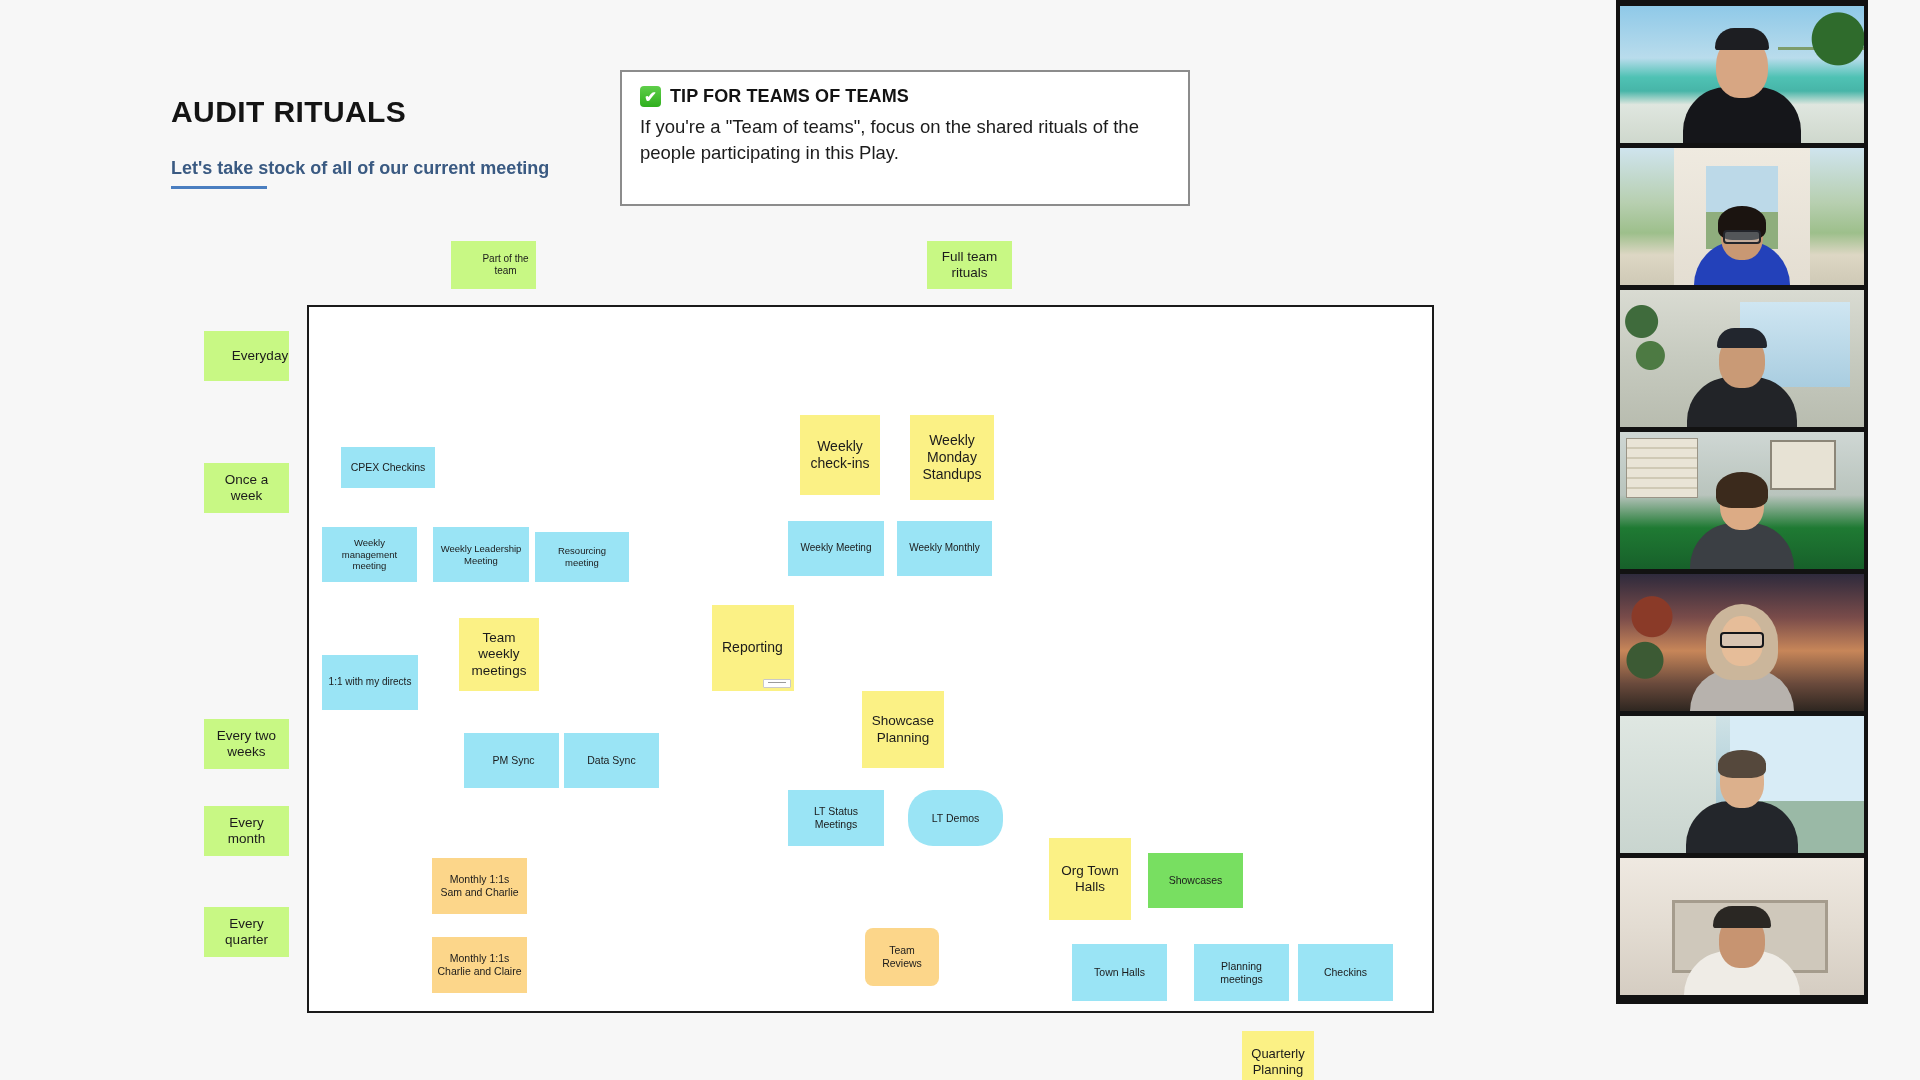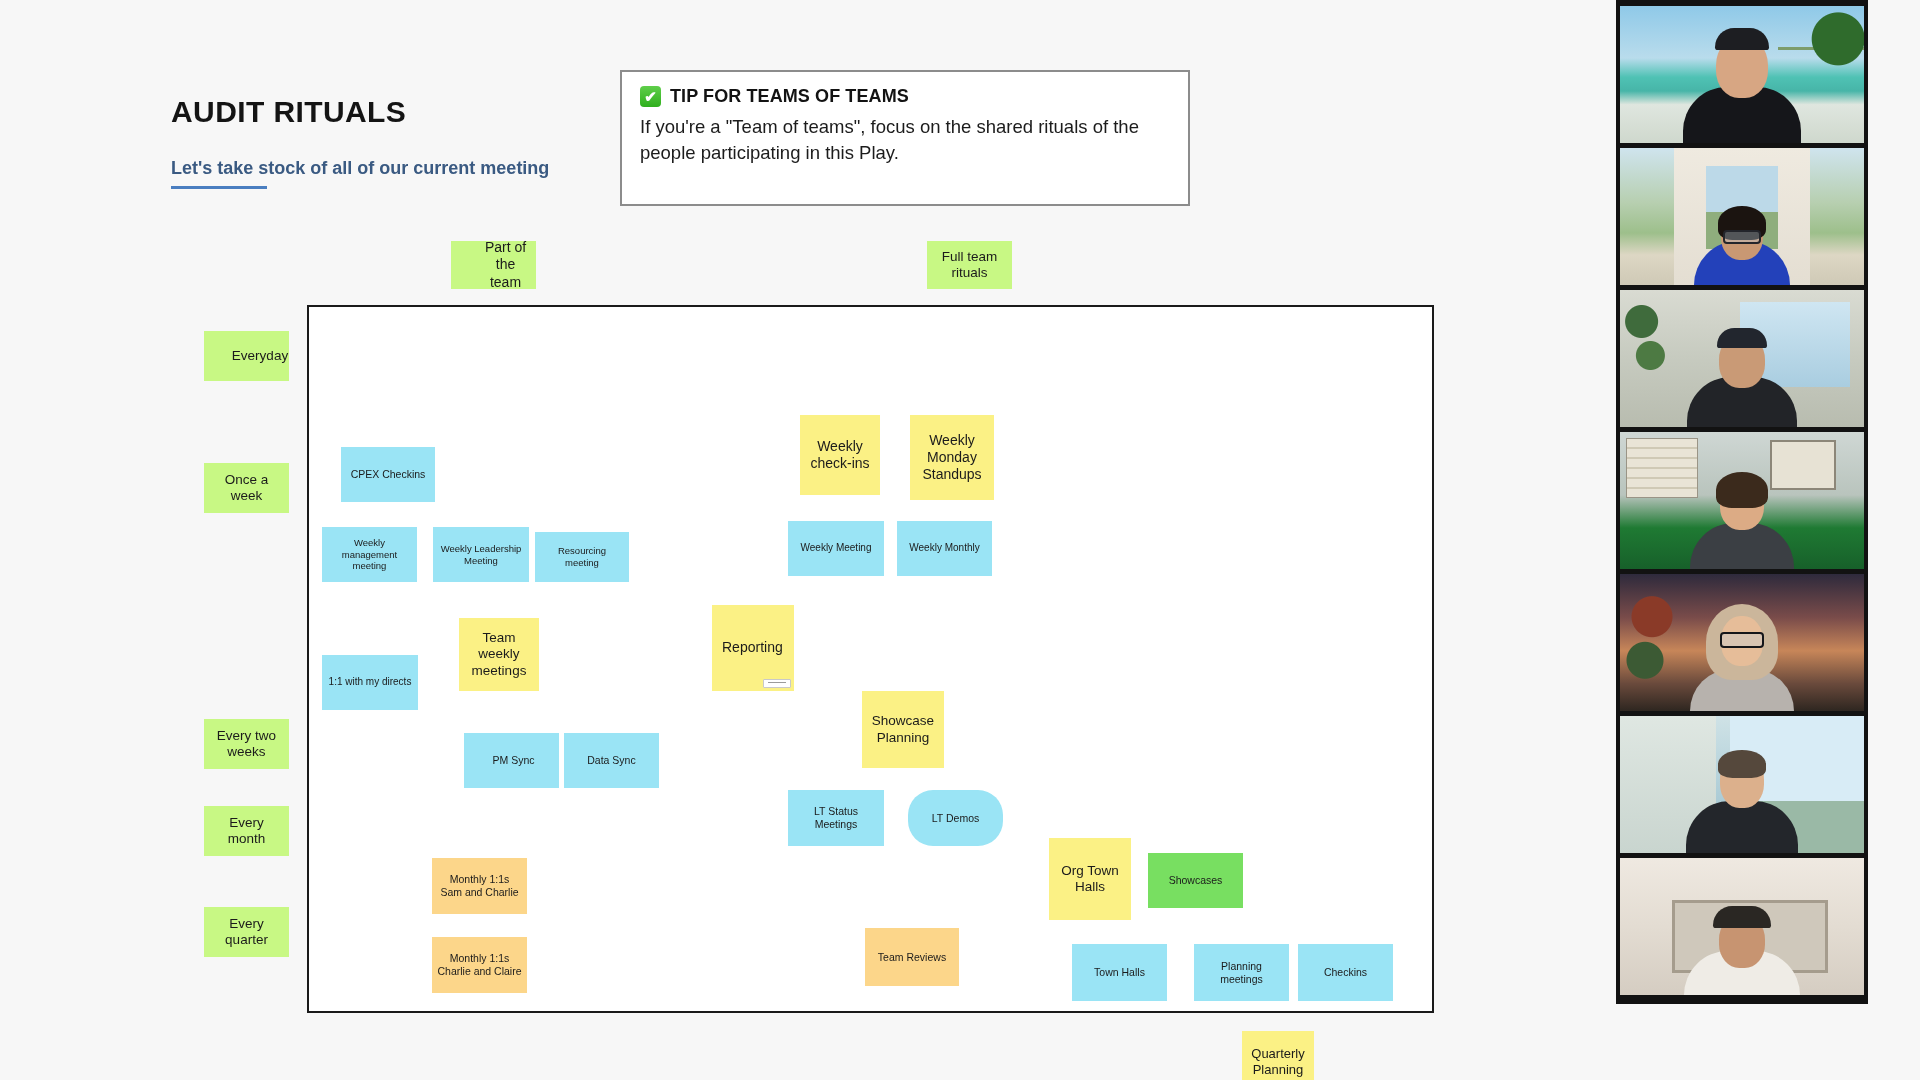--- a/index.html
+++ b/index.html
@@ -215,37 +215,37 @@
     <div id="subtitle-underline"></div>
 
     <div id="tip-box">
       <div id="tip-head">
         <span class="check-glyph">✔</span>
         <span>TIP FOR TEAMS OF TEAMS</span>
       </div>
       <div id="tip-body">If you're a "Team of teams", focus on the shared rituals of the people participating in this Play.</div>
     </div>
 
-    <div class="note green" style="left:451px; top:198px; width:85px; height:48px; font-size:14px;padding-left:29px;">Part of the
+    <div class="note green" style="left:451px; top:198px; width:85px; height:48px; font-size:10px;padding-left:29px;">Part of the
 team</div>
     <div class="note green" style="left:927px; top:198px; width:85px; height:48px; font-size:13.5px;">Full team
 rituals</div>
 
     <div class="note green" style="left:204px; top:288px; width:85px; height:50px; font-size:13.5px;padding-left:32px;">Everyday</div>
     <div class="note green" style="left:204px; top:420px; width:85px; height:50px; font-size:13.5px;">Once a
 week</div>
     <div class="note green" style="left:204px; top:676px; width:85px; height:50px; font-size:13.5px;">Every two
 weeks</div>
     <div class="note green" style="left:204px; top:763px; width:85px; height:50px; font-size:13.5px;">Every month</div>
     <div class="note green" style="left:204px; top:864px; width:85px; height:50px; font-size:13.5px;">Every
 quarter</div>
 
     <div id="board-frame"></div>
 
-    <div class="note blue" style="left:341px; top:404px; width:94px; height:55px; font-size:10.5px;">CPEX Checkins</div>
+    <div class="note blue" style="left:341px; top:404px; width:94px; height:41px; font-size:10.5px;">CPEX Checkins</div>
 
     <div class="note blue" style="left:322px; top:484px; width:95px; height:55px; font-size:9.5px;">Weekly management
 meeting</div>
     <div class="note blue" style="left:433px; top:484px; width:96px; height:55px; font-size:9.5px;">Weekly Leadership
 Meeting</div>
     <div class="note blue" style="left:535px; top:489px; width:94px; height:50px; font-size:9.5px;">Resourcing meeting</div>
 
     <div class="note yellow" style="left:800px; top:372px; width:80px; height:80px; font-size:14px;">Weekly
 check-ins</div>
     <div class="note yellow" style="left:910px; top:372px; width:84px; height:85px; font-size:14px;">Weekly
@@ -273,21 +273,21 @@
 
     <div class="note yellow" style="left:1049px; top:795px; width:82px; height:82px; font-size:13.5px;">Org Town
 Halls</div>
     <div class="note grass" style="left:1148px; top:810px; width:95px; height:55px; font-size:10.5px;">Showcases</div>
 
     <div class="note orange" style="left:432px; top:815px; width:95px; height:56px; font-size:10.5px;">Monthly 1:1s
 Sam and Charlie</div>
     <div class="note orange" style="left:432px; top:894px; width:95px; height:56px; font-size:10.5px;">Monthly 1:1s
 Charlie and Claire</div>
 
-    <div class="note orange" style="left:865px; top:885px; width:94px; height:58px; font-size:10.5px;">Team Reviews</div>
+    <div class="note orange" style="left:865px; top:885px; width:74px; height:58px; font-size:10.5px;border-radius:8px;">Team Reviews</div>
 
     <div class="note blue" style="left:1072px; top:901px; width:95px; height:57px; font-size:10.5px;">Town Halls</div>
     <div class="note blue" style="left:1194px; top:901px; width:95px; height:57px; font-size:10.5px;">Planning meetings</div>
     <div class="note blue" style="left:1298px; top:901px; width:95px; height:57px; font-size:10.5px;">Checkins</div>
 
     <div class="note yellow" style="left:1242px; top:988px; width:72px; height:62px; font-size:13px;">Quarterly
 Planning</div>
 
   </div>
 

